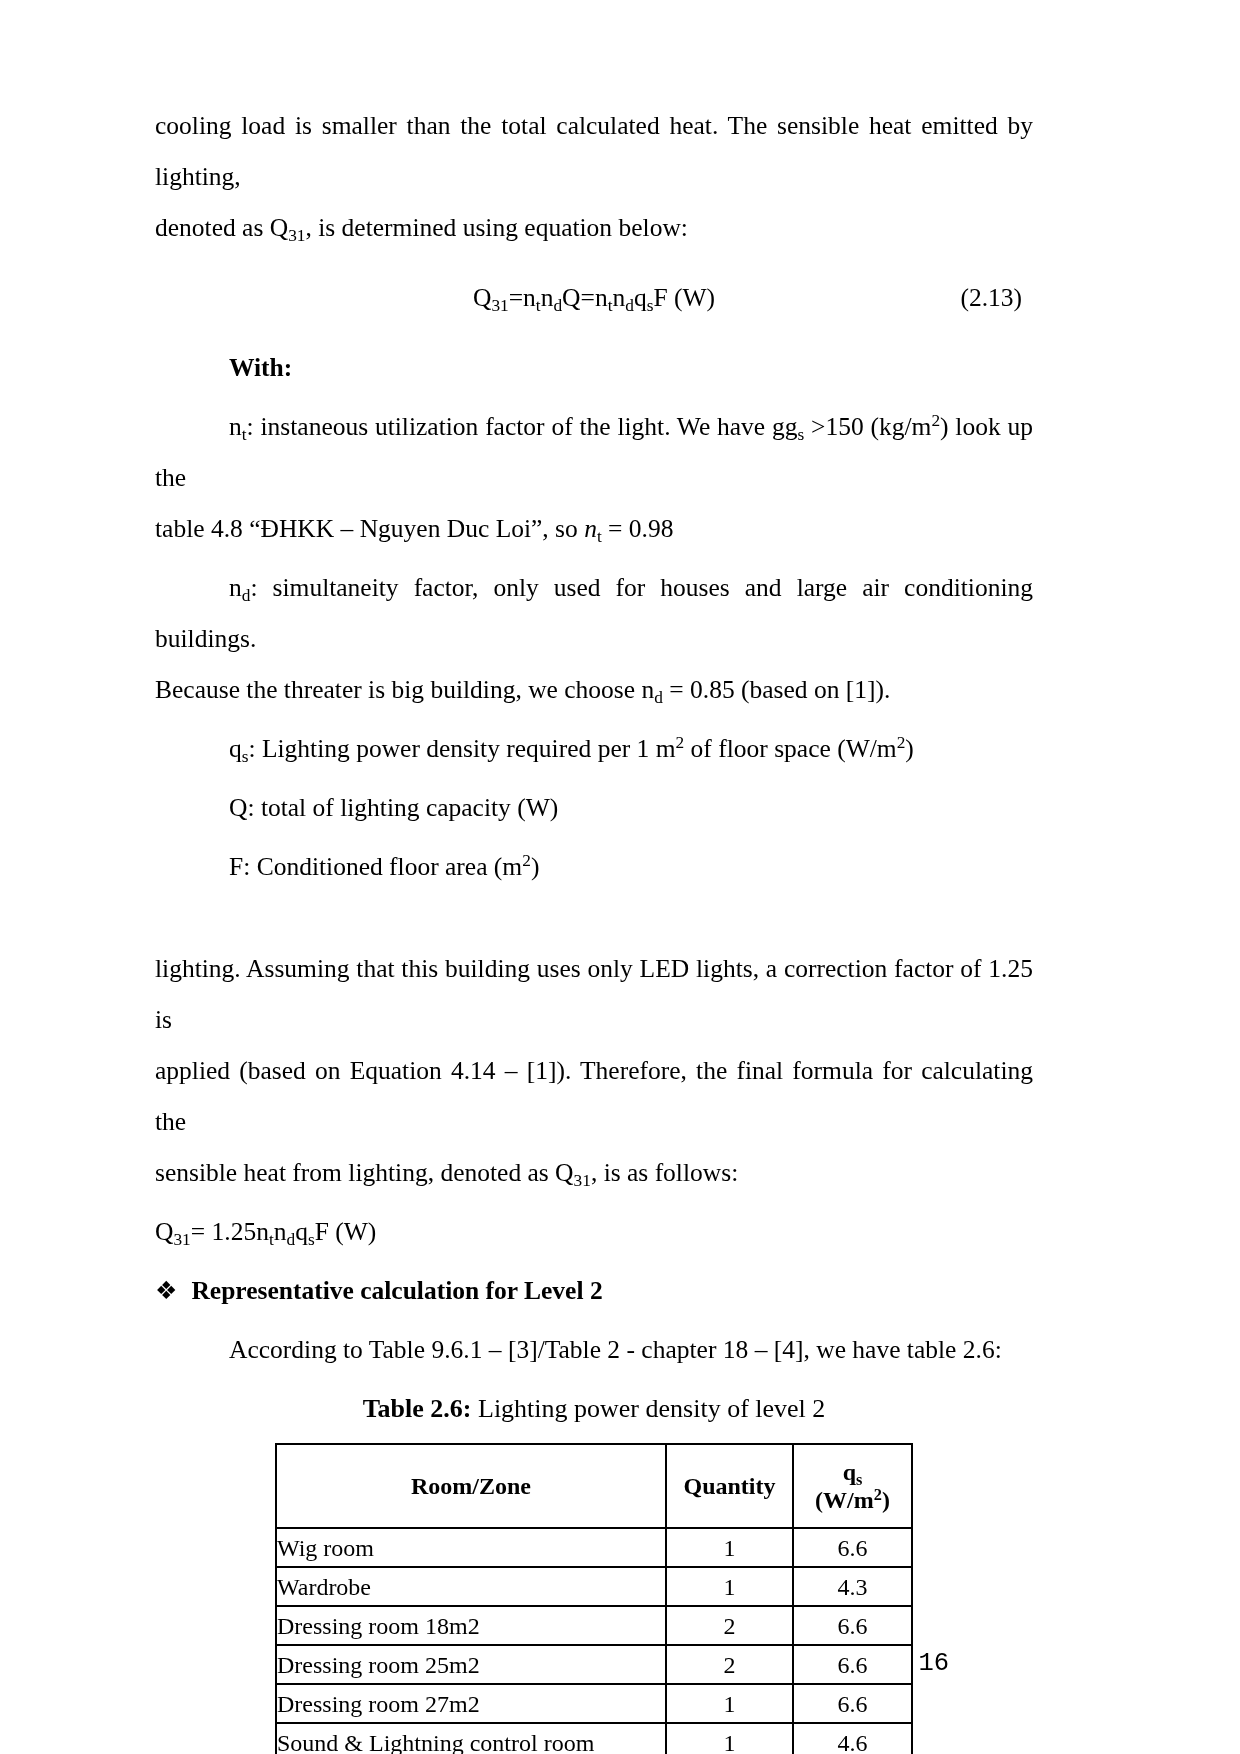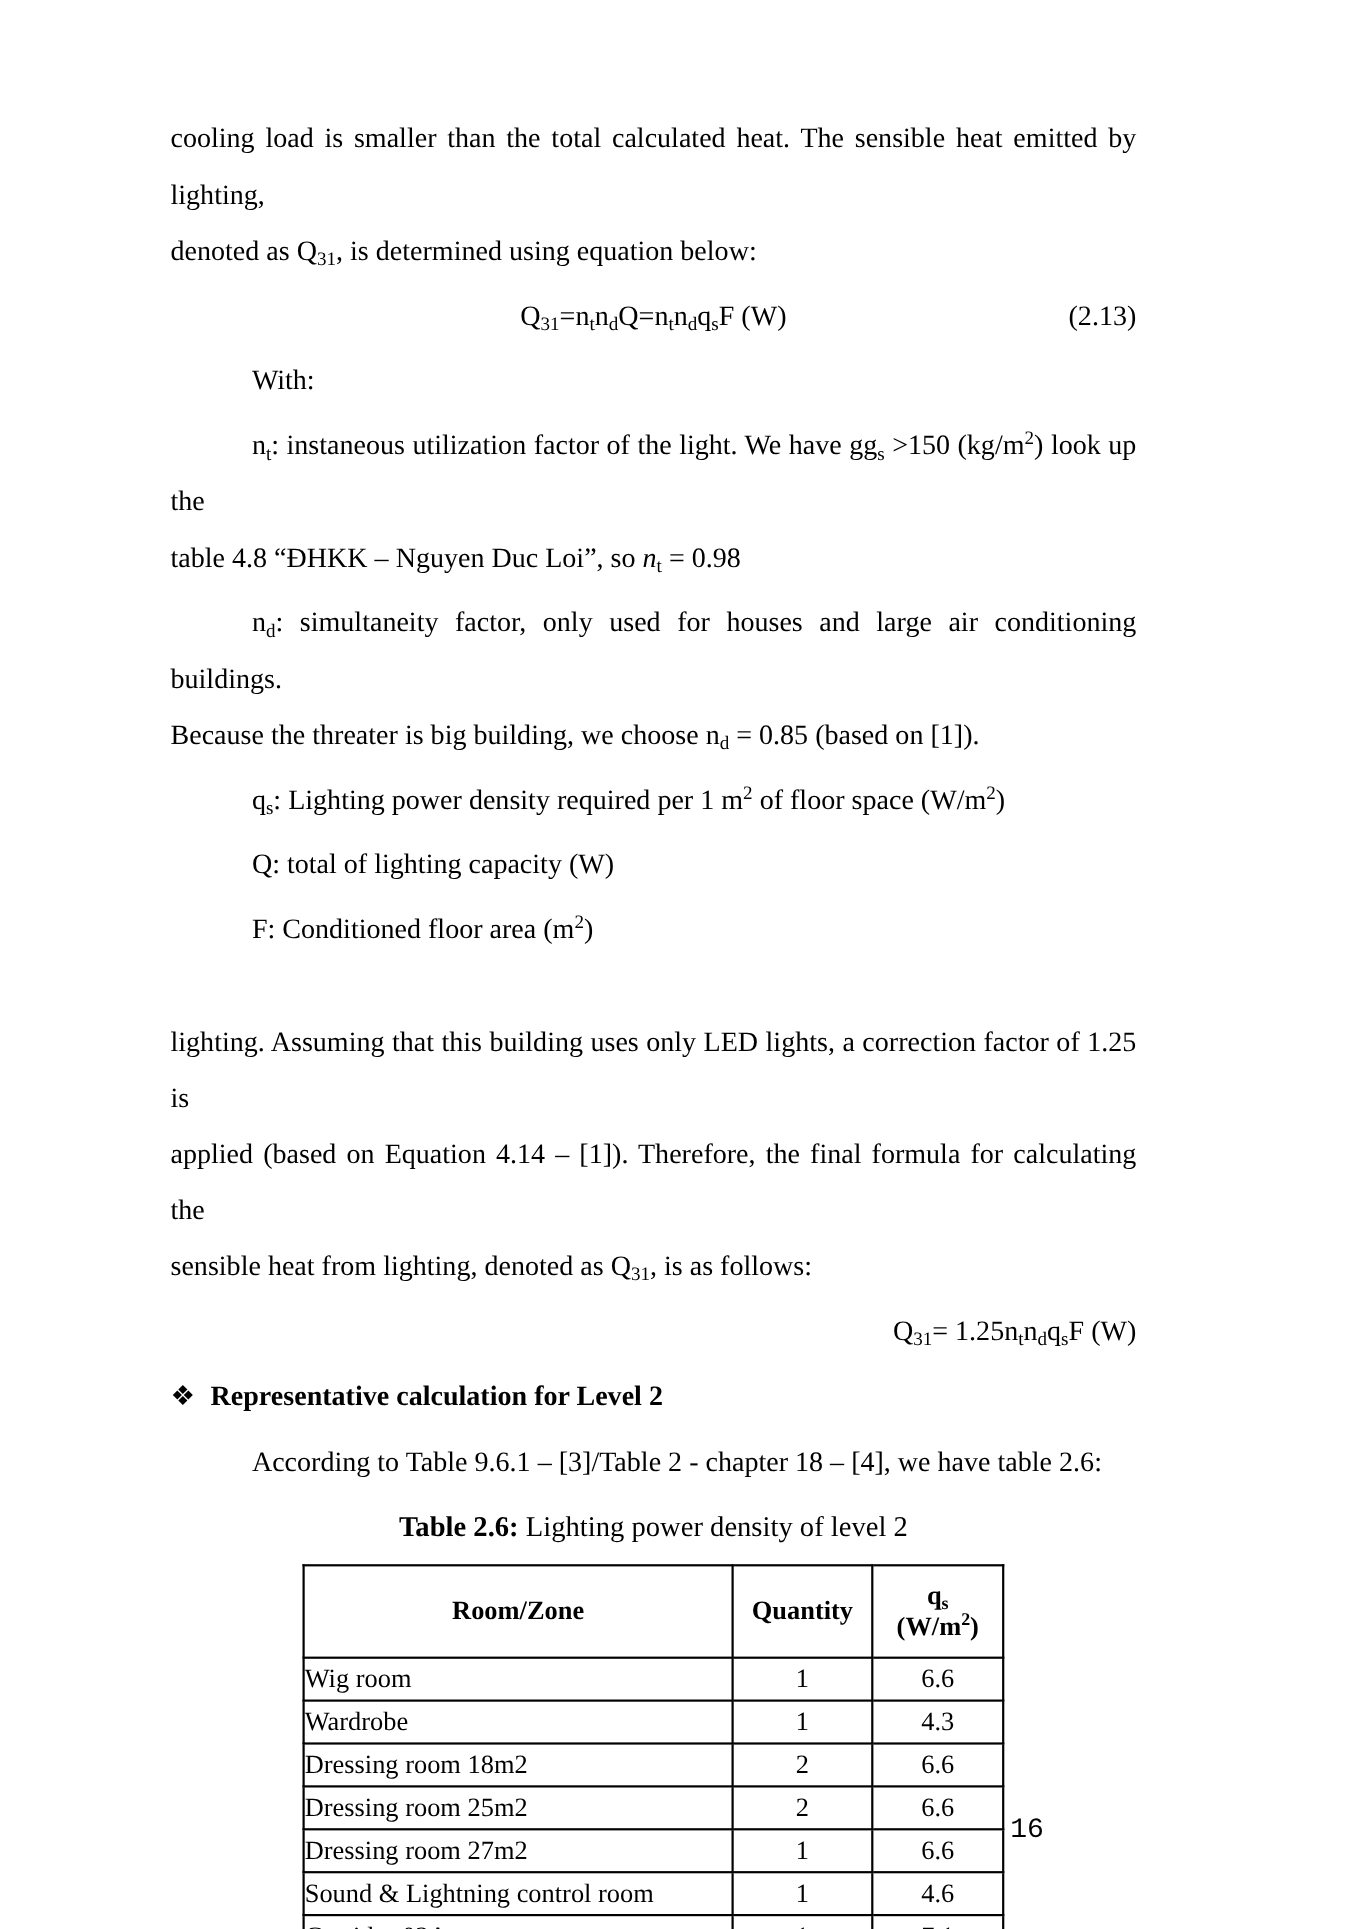--- a/index.html
+++ b/index.html
@@ -25,26 +25,27 @@
   }
   p.body {
     margin: 0 0 0 0;
     font-size: 25.5px;
     line-height: 51px;
     text-align: justify;
     text-justify: inter-word;
   }
   .lead {
     padding-left: 74px;
+    font-weight: bold;
   }
   .lead-small {
     padding-left: 74px;
   }
   .eq-line {
-    margin: 0;
+    margin: 11px;
     font-size: 25.5px;
     line-height: 51px;
     position: relative;
     text-align: center;
   }
   .eq-num {
     position: absolute;
     right: 0;
     top: 0;
     font-size: 25.5px;
@@ -119,21 +120,21 @@
     position: absolute;
     right: 155px;
     bottom: 76px;
     font-size: 25.5px;
     font-family: Liberation Mono, monospace;
   }
   .eq2 {
     margin: 0;
     font-size: 25.5px;
     line-height: 51px;
-    text-align: right;
+    text-align: left;
   }
   .spacer-sm { height: 8px; }
 </style>
 </head>
 <body>
 
 <div class="page">
   <div class="content">
 
     <p class="body">

